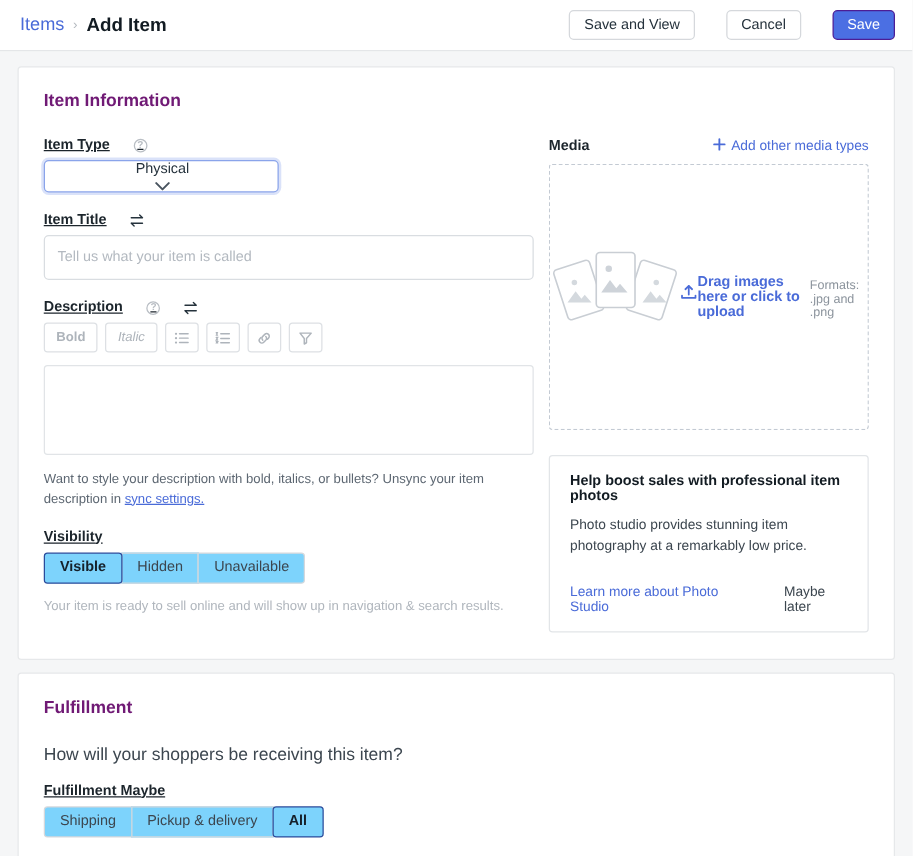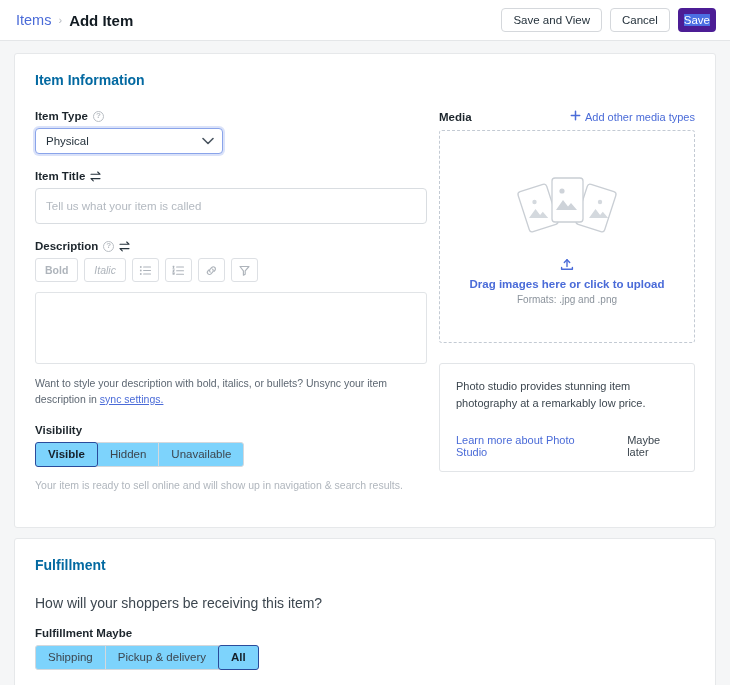--- a/index.html
+++ b/index.html
@@ -34,74 +34,75 @@
   }
   .crumb-current {
     font-size: 15px;
     font-weight: bold;
     color: #121b22;
   }
   .topbar-actions {
     margin-left: auto;
     display: flex;
     align-items: center;
-    gap: 8px;
+    gap: 25px;
   }
   .btn {
     height: 24px;
     border-radius: 4px;
     font-size: 11.5px;
     display: inline-flex;
     align-items: center;
     justify-content: center;
     cursor: pointer;
     white-space: nowrap;
   }
   .btn-secondary {
     background: #fff;
     border: 1px solid #d5d8dc;
     color: #25323c;
     padding: 0 11px;
   }
   .btn-primary {
     background: #4b6fe3;
-    border: 6px solid #4c1d95;
+    border: 1px solid #4c1d95;
     color: #ffffff;
-    padding: 0 0;
+    padding: 0 11px;
   }
 
   
   .page { padding: 12px 14px 0 14px; }
   .card {
     background: #ffffff;
     border: 1px solid #e6e8ea;
     border-radius: 3px;
   }
   .card + .card { margin-top: 10px; }
   .card-inner { padding: 18px 20px 20px 20px; }
   .section-title {
     font-size: 14px;
     font-weight: bold;
-    color: #0369a1;
+    color: #701a75;
     margin: 0 0 22px 0;
   }
 
   .cols { display: flex; gap: 12px; }
   .col-left { width: 392px; flex: none; }
   .col-right { flex: 1; }
 
   
   .field-label {
     font-size: 11.5px;
     font-weight: bold;
     color: #1c252c;
     display: flex;
     align-items: center;
-    gap: 5px;
+    gap: 19px;
     margin-bottom: 6px;
+    text-decoration: underline;
   }
   .help-dot {
     width: 11px; height: 11px;
     border-radius: 50%;
     border: 1px solid #b9bec4;
     color: #b9bec4;
     font-size: 8px;
     font-weight: bold;
     display: inline-flex;
     align-items: center;
@@ -120,20 +121,21 @@
     display: flex;
     align-items: center;
     padding: 0 8px 0 10px;
     font-size: 11.5px;
     color: #25323c;
     cursor: pointer;
   }
   .select.focused {
     border-color: #8aa4ea;
     box-shadow: 0 0 0 2px rgba(122,152,234,.28);
+    flex-direction: column;
   }
   .select .val { flex: 1; }
   .chev { color: #4a5560; display: inline-flex; }
 
   .text-input {
     width: 100%;
     height: 36px;
     border: 1px solid #d9dde1;
     border-radius: 4px;
     background: #fff;
@@ -233,21 +235,21 @@
     display: inline-flex;
     align-items: center;
     gap: 4px;
     cursor: pointer;
   }
   .dropzone {
     border: 1px dashed #c3cad3;
     border-radius: 3px;
     height: 213px;
     display: flex;
-    flex-direction: column;
+    flex-direction: row;
     align-items: center;
     justify-content: center;
     background: #fff;
     cursor: pointer;
   }
   .cards-art { margin-bottom: 12px; }
   .upload-ico { color: #4a6bd8; margin-bottom: 3px; display: block; }
   .dz-main {
     font-size: 11.5px;
     color: #4a6bd8;
@@ -438,20 +440,21 @@
                 <path d="M7 8.6V1.8"></path>
                   <path d="M4.3 4.4L7 1.8l2.7 2.6"></path>
                   <path d="M1.6 9.4v1.8h10.8V9.4"></path>
               </svg>
             </span>
             <div class="dz-main">Drag images here or click to upload</div>
             <div class="dz-sub">Formats: .jpg and .png</div>
           </div>
 
           <div class="promo">
+            <div class="promo-title">Help boost sales with professional item photos</div>
             <div class="promo-body">Photo studio provides stunning item photography at a remarkably low price.</div>
             <div class="promo-actions">
               <span class="promo-link">Learn more about Photo Studio</span>
               <span class="promo-later">Maybe later</span>
             </div>
           </div>
         </div>
       </div>
     </div>
   </div>

